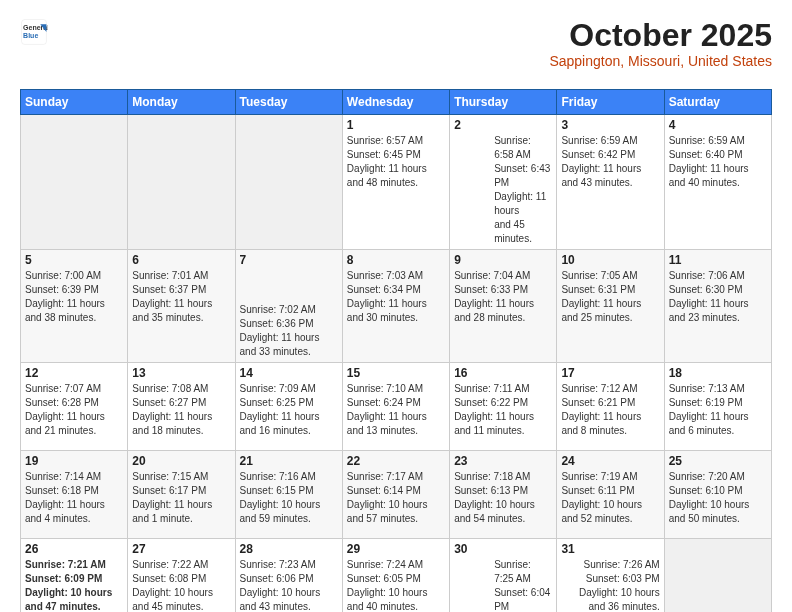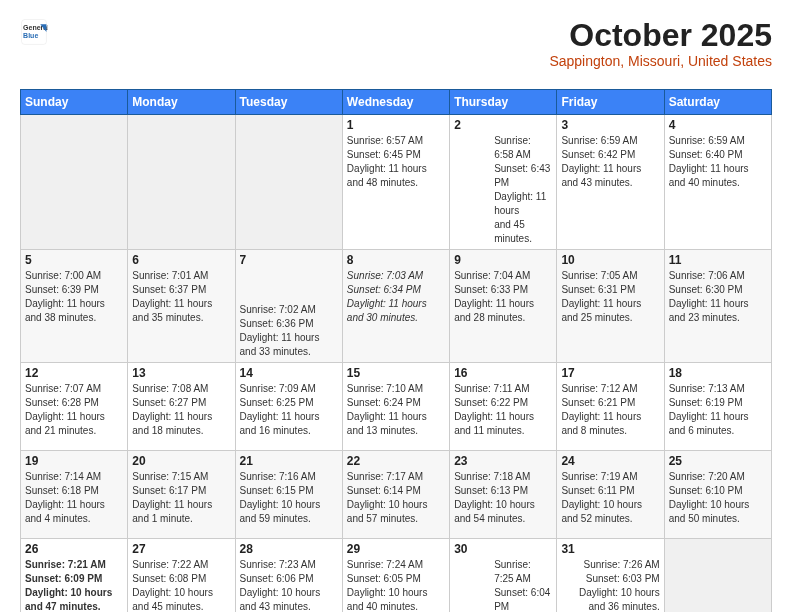--- a/index.html
+++ b/index.html
@@ -172,21 +172,21 @@
           </td>
           <td>
             <span class="day-number">7</span>
             <div class="day-info" style="white-space: pre-line; margin-top: 36px;">Sunrise: 7:02 AM
 Sunset: 6:36 PM
 Daylight: 11 hours
 and 33 minutes.</div>
           </td>
           <td>
             <span class="day-number">8</span>
-            <div class="day-info" style="white-space: pre-line; font-style: italic;">Sunrise: 7:03 AM
+            <div class="day-info" style="white-space: pre-line;">Sunrise: 7:03 AM
 Sunset: 6:34 PM
 Daylight: 11 hours
 and 30 minutes.</div>
           </td>
           <td>
             <span class="day-number">9</span>
             <div class="day-info" style="white-space: pre-line;">Sunrise: 7:04 AM
 Sunset: 6:33 PM
 Daylight: 11 hours
 and 28 minutes.</div>

